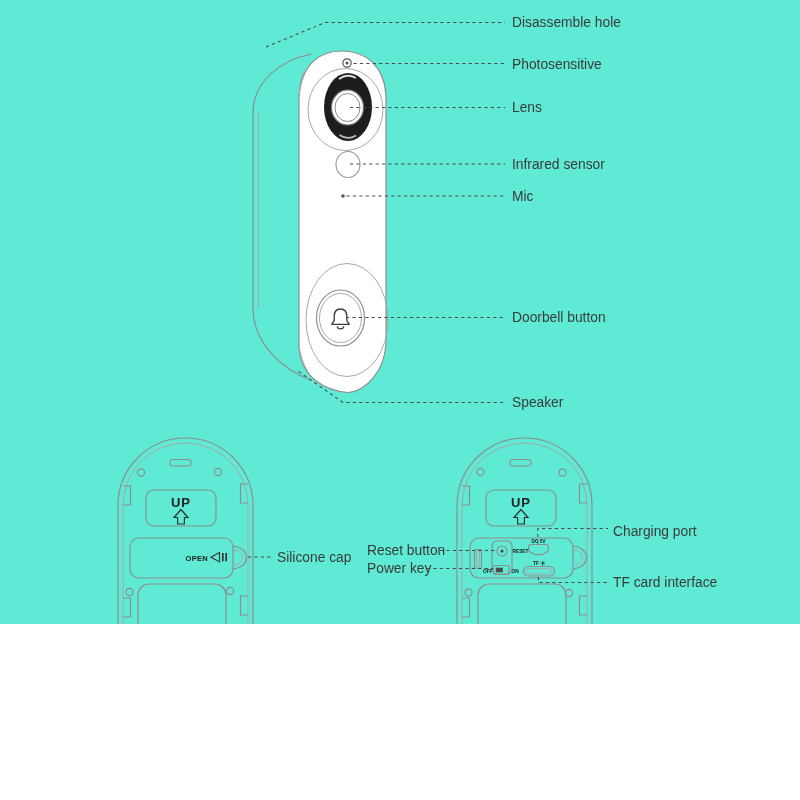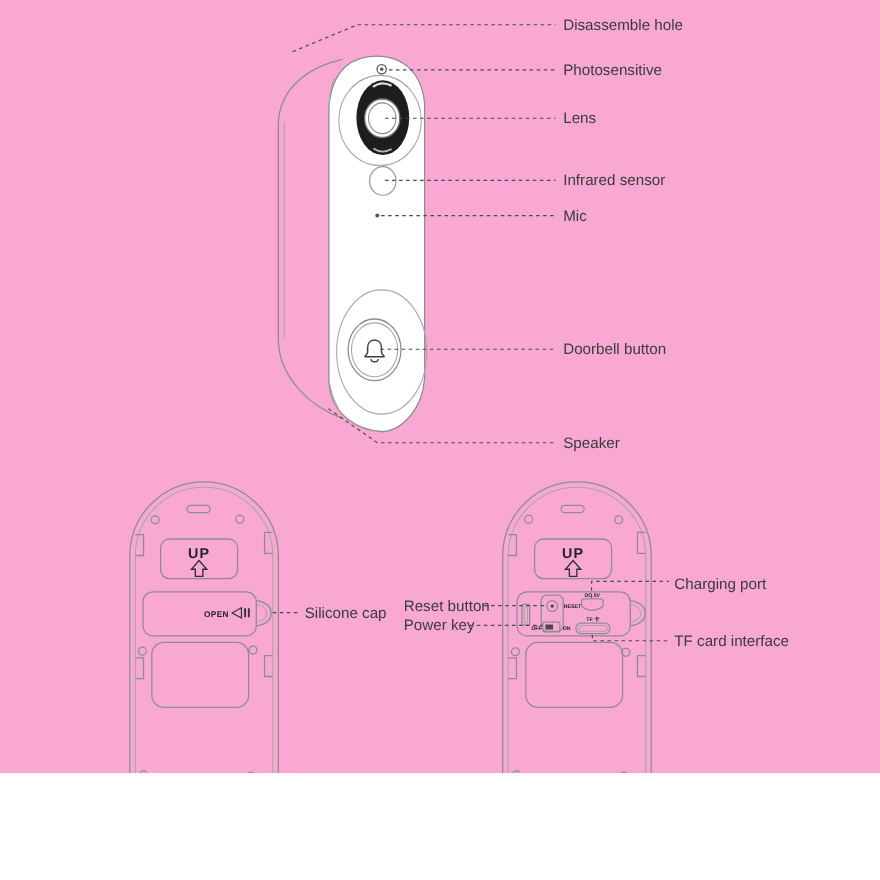--- a/index.html
+++ b/index.html
@@ -1,16 +1,16 @@
 <!DOCTYPE html>
 <html><head>
 <meta charset="utf-8">
 <style>
   html,body{margin:0;padding:0;background:#fff;}
-  #stage{position:relative;width:800px;height:703px;background:#f9a8d4;overflow:hidden;
+  #stage{position:relative;width:800px;height:624px;background:#5eead4;overflow:hidden;
          font-family:"Liberation Sans",sans-serif;}
   svg{display:block;}
   .ln  {fill:none;stroke:#8d8d8d;stroke-width:1.15;stroke-linecap:round;stroke-linejoin:round;}
   .lnw {fill:#fff;stroke:#8d8d8d;stroke-width:1.15;}
   .ln2 {fill:none;stroke:#a8a8a8;stroke-width:1;}
   .dash{fill:none;stroke:#4a4a4a;stroke-width:1.05;stroke-dasharray:3.2 3.2;}
   .lbl {font:13.8px "Liberation Sans",sans-serif;fill:#3b3b3b;}
   .eng {font-family:"Liberation Sans",sans-serif;font-weight:bold;fill:#222;}
   .dark{fill:#1d1d1d;stroke:none;}
 </style>

